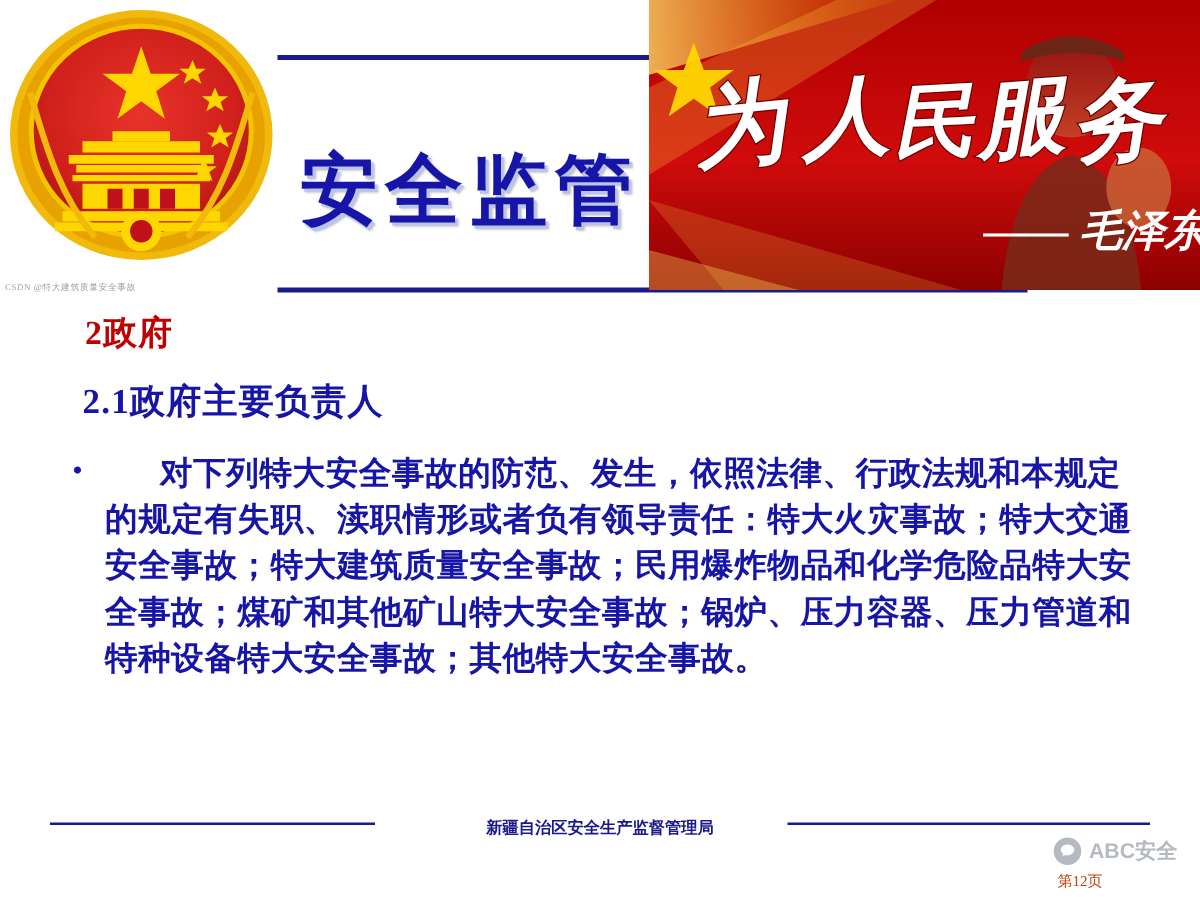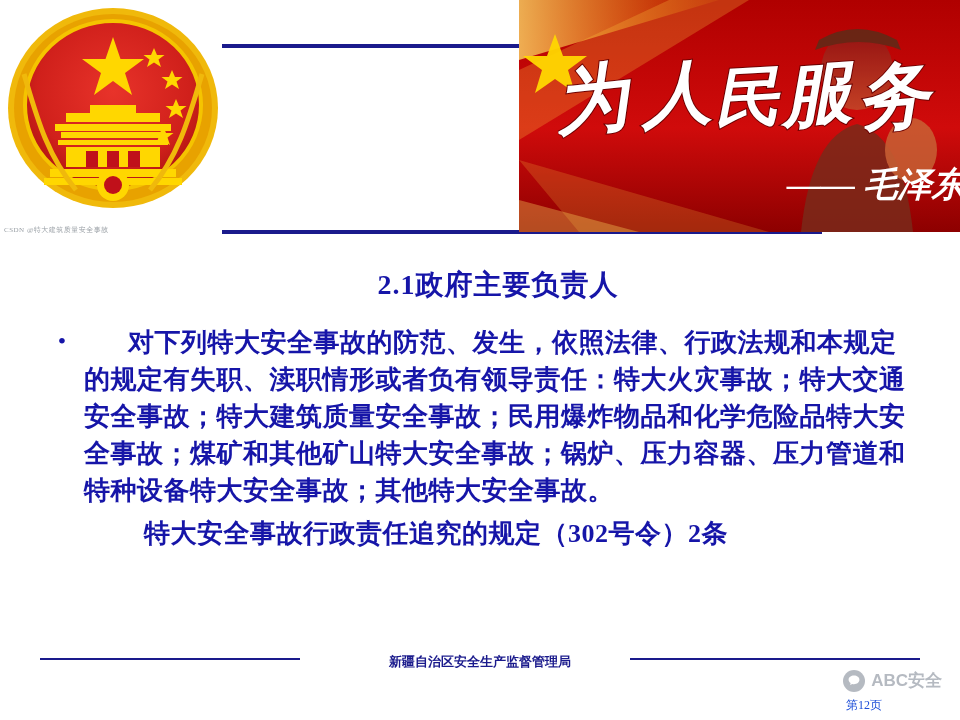--- a/index.html
+++ b/index.html
@@ -80,21 +80,20 @@
     margin-left: 28px;
     letter-spacing: 1px;
   }
   .h-blue {
     color: #1615a8;
     font-size: 28px;
     font-weight: bold;
     margin-left: 26px;
     margin-top: 18px;
     letter-spacing: 1px;
-    text-align: center;
   }
   .bullet-row {
     display: flex;
     margin-top: 20px;
   }
   .bullet-dot {
     color: #1615a8;
     font-size: 24px;
     width: 44px;
     text-align: center;
@@ -132,21 +131,21 @@
     text-align: center;
     font-size: 13px;
     font-weight: bold;
     color: #1a1a8c;
     font-family: "Liberation Sans", sans-serif;
   }
   .page-num {
     position: absolute;
     right: 78px; bottom: 6px;
     font-size: 12px;
-    color: #1d4ed8;
+    color: #c2410c;
   }
 
   
   .watermark {
     position: absolute;
     right: 18px; bottom: 28px;
     display: flex;
     align-items: flex-end;
     gap: 6px;
     opacity: 0.55;
@@ -217,20 +216,21 @@
 
         <g stroke="#f0b90b" stroke-width="5" fill="none">
           <path d="M18 70 C30 110 40 150 70 186"></path>
           <path d="M196 70 C184 110 174 150 144 186"></path>
         </g>
       </svg>
     </div>
     <div class="emblem-caption">CSDN @特大建筑质量安全事故</div>
 
     <div class="title-wrap"></div>
+    <div class="slide-title">安全监管</div>
 
     <div class="banner">
       <svg width="441" height="232" viewBox="0 0 441 232">
         <defs>
           <linearGradient id="bgred" x1="0" y1="0" x2="0" y2="1">
             <stop offset="0%" stop-color="#b00000"></stop>
             <stop offset="55%" stop-color="#d00b0b"></stop>
             <stop offset="100%" stop-color="#8d0000"></stop>
           </linearGradient>
           <linearGradient id="ybeam" x1="0" y1="0" x2="1" y2="0">
@@ -264,26 +264,26 @@
           <text x="196" y="122" font-size="66" transform="rotate(-3 196 122)" style="paint-order:stroke;stroke:#6b0000;stroke-width:2">民</text>
           <text x="264" y="120" font-size="70" transform="rotate(-4 264 120)" style="paint-order:stroke;stroke:#6b0000;stroke-width:2">服</text>
           <text x="340" y="124" font-size="72" transform="rotate(-5 340 124)" style="paint-order:stroke;stroke:#6b0000;stroke-width:2">务</text>
           <text x="268" y="196" font-size="34" font-style="italic">—— 毛泽东</text>
         </g>
       </svg>
     </div>
   </div>
 
   <div class="body-area">
+    <div class="h-red">2政府</div>
     <div class="h-blue">2.1政府主要负责人</div>
     <div class="bullet-row">
       <div class="bullet-dot">•</div>
       <div class="bullet-text">对下列特大安全事故的防范、发生，依照法律、行政法规和本规定的规定有失职、渎职情形或者负有领导责任：特大火灾事故；特大交通安全事故；特大建筑质量安全事故；民用爆炸物品和化学危险品特大安全事故；煤矿和其他矿山特大安全事故；锅炉、压力容器、压力管道和特种设备特大安全事故；其他特大安全事故。</div>
     </div>
-    <div class="bullet-text" style="text-indent:60px; margin-top:6px; margin-left:44px;">特大安全事故行政责任追究的规定（302号令）2条</div>
   </div>
 
   <div class="footer-rule"></div>
   <div class="footer-rule-gap"></div>
   <div class="footer-text">新疆自治区安全生产监督管理局</div>
   <div class="page-num">第12页</div>
 
   <div class="watermark">
     <span class="wm-circle">
       <svg width="14" height="14" viewBox="0 0 14 14">

